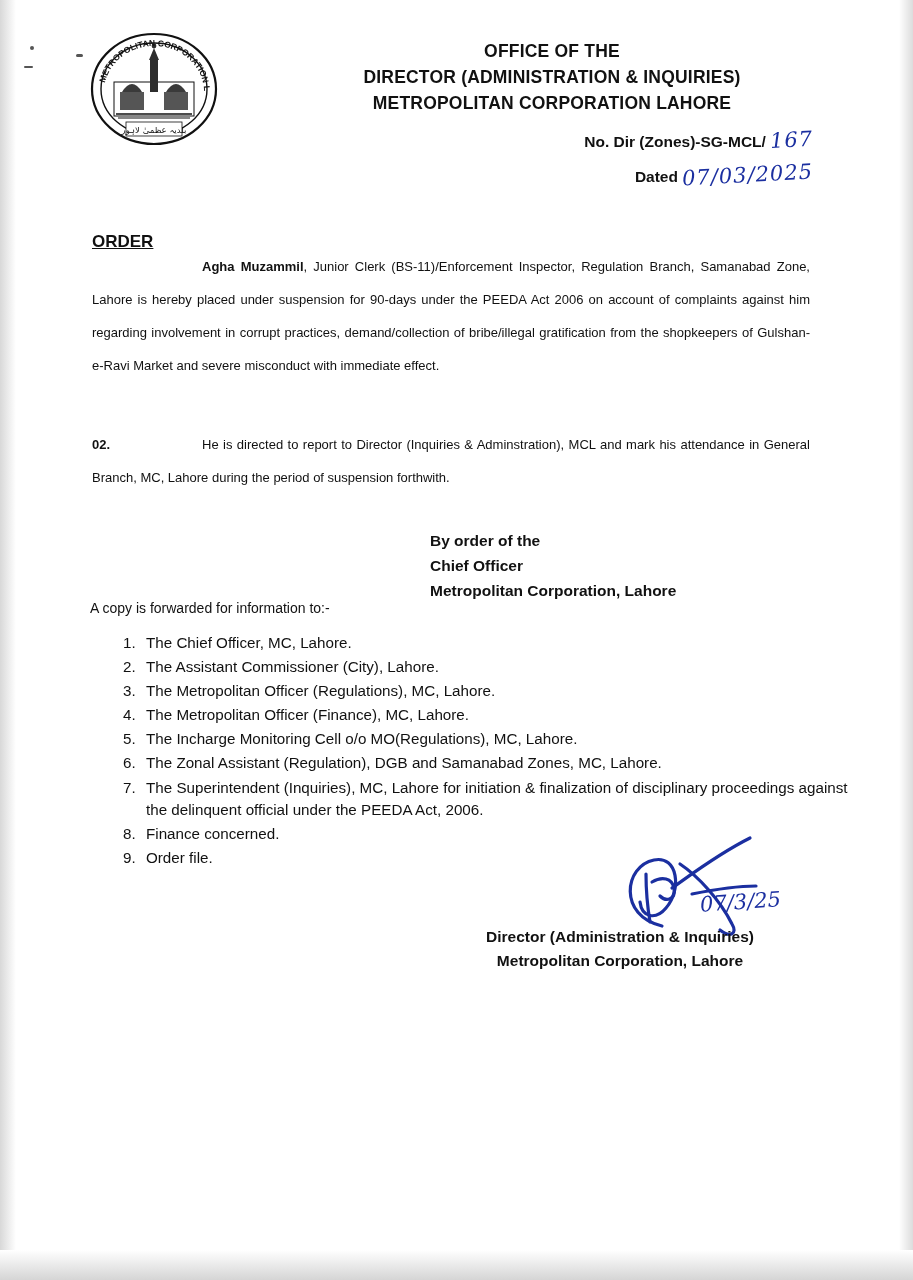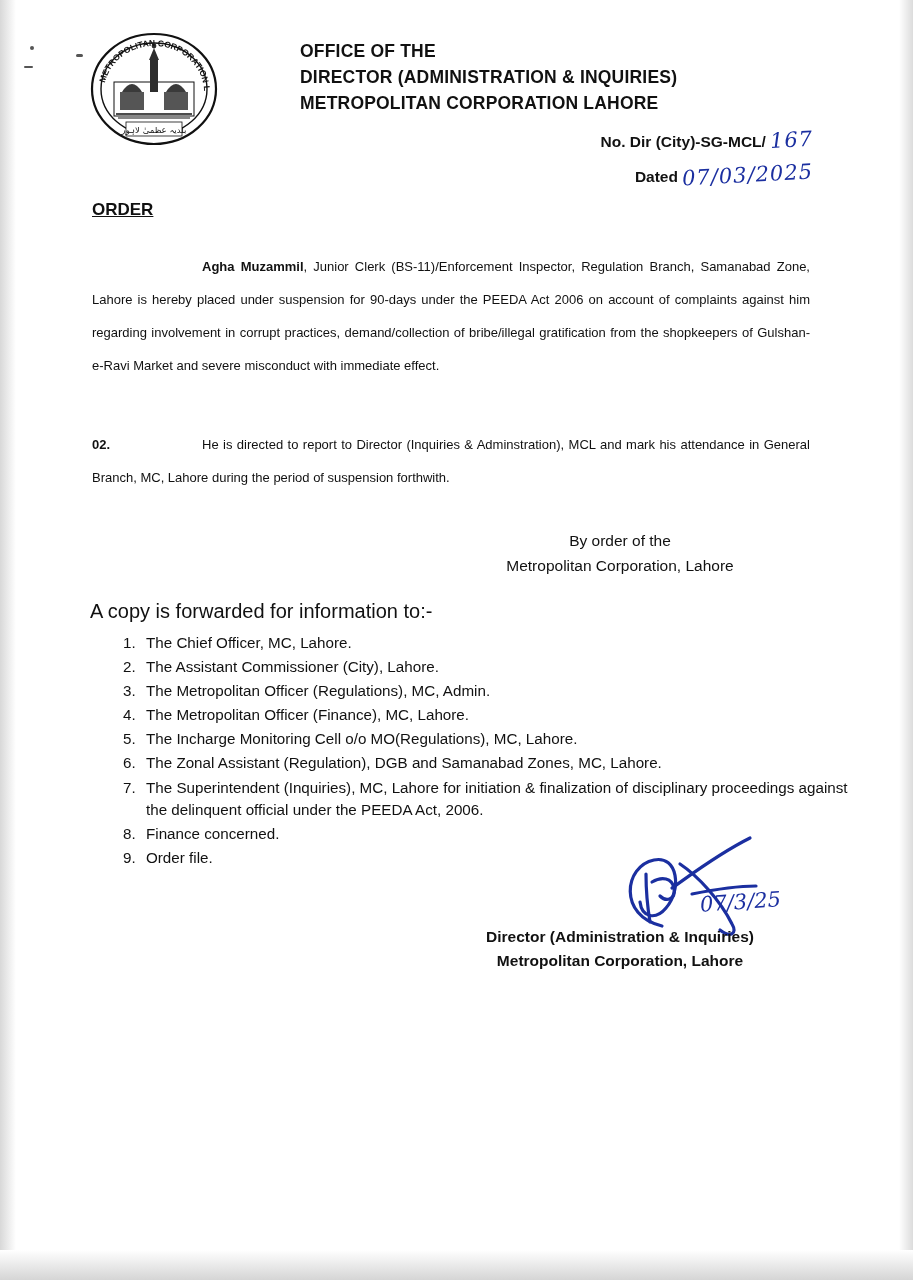--- a/index.html
+++ b/index.html
@@ -52,24 +52,24 @@
     position: absolute;
     left: 88px;
     top: 30px;
     width: 132px;
     height: 118px;
   }
   .crest svg { display: block; }
 
   .office-block {
     position: absolute;
-    left: 300px;
+    left: 292px;
     top: 38px;
     width: 520px;
-    text-align: left;
+    text-align: center;
     color: #111;
     font-weight: bold;
     font-size: 17.5px;
     line-height: 26px;
     letter-spacing: 0.2px;
   }
 
   .ref-line {
     position: absolute;
     right: 100px;
@@ -95,21 +95,21 @@
     letter-spacing: 1px;
     display: inline-block;
     transform: rotate(-3deg);
     margin-left: 4px;
   }
 
   
   .order-title {
     position: absolute;
     left: 92px;
-    top: 200px;
+    top: 232px;
     font-size: 17px;
     font-weight: bold;
     text-decoration: underline;
     color: #111;
   }
 
   .para {
     position: absolute;
     left: 92px;
     width: 718px;
@@ -122,32 +122,32 @@
   .para2 { top: 428px; }
   .indent { display: inline-block; width: 110px; }
   .name-bold { font-weight: bold; }
   .num-label { display: inline-block; width: 110px; font-weight: bold; }
 
   .byorder {
     position: absolute;
     left: 430px;
     top: 528px;
     width: 380px;
-    text-align: center;
+    text-align: left;
     font-size: 15.5px;
-    font-weight: normal;
+    font-weight: bold;
     line-height: 25px;
     color: #111;
   }
 
   .copy-line {
     position: absolute;
     left: 90px;
     top: 600px;
-    font-size: 20px;
+    font-size: 14px;
     color: #111;
   }
 
   .copy-list {
     position: absolute;
     left: 112px;
     top: 632px;
     width: 720px;
     margin: 0;
     padding: 0 0 0 28px;
@@ -242,49 +242,50 @@
         </svg>
       </div>
 
       <div class="office-block">
         <div>OFFICE OF THE</div>
         <div>DIRECTOR (ADMINISTRATION &amp; INQUIRIES)</div>
         <div>METROPOLITAN CORPORATION LAHORE</div>
       </div>
 
       <div class="ref-line">
-        <span>No. Dir (City)-SG-MCL/</span><span class="hw">167</span>
+        <span>No. Dir (Zones)-SG-MCL/</span><span class="hw">167</span>
       </div>
 
       <div class="dated-line">
         <span>Dated</span><span class="hw">07/03/2025</span>
       </div>
     </div>
 
     <div class="order-title">ORDER</div>
 
     <div class="para para1">
       <span class="indent"></span><span class="name-bold">Agha Muzammil</span><span>, Junior Clerk (BS-11)/Enforcement Inspector, Regulation Branch, Samanabad Zone, Lahore is hereby placed under suspension for 90-days under the PEEDA Act 2006 on account of complaints against him regarding involvement in corrupt practices, demand/collection of bribe/illegal gratification from the shopkeepers of Gulshan-e-Ravi Market and severe misconduct with immediate effect.</span>
     </div>
 
     <div class="para para2">
       <span class="num-label">02.</span><span>He is directed to report to Director (Inquiries &amp; Adminstration), MCL and mark his attendance in General Branch, MC, Lahore during the period of suspension forthwith.</span>
     </div>
 
     <div class="byorder">
       <div>By order of the</div>
+      <div>Chief Officer</div>
       <div>Metropolitan Corporation, Lahore</div>
     </div>
 
     <div class="copy-line">A copy is forwarded for information to:-</div>
 
     <ol class="copy-list">
       <li>The Chief Officer, MC, Lahore.</li>
       <li>The Assistant Commissioner (City), Lahore.</li>
-      <li>The Metropolitan Officer (Regulations), MC, Admin.</li>
+      <li>The Metropolitan Officer (Regulations), MC, Lahore.</li>
       <li>The Metropolitan Officer (Finance), MC, Lahore.</li>
       <li>The Incharge Monitoring Cell o/o MO(Regulations), MC, Lahore.</li>
       <li>The Zonal Assistant (Regulation), DGB and Samanabad Zones, MC, Lahore.</li>
       <li>The Superintendent (Inquiries), MC, Lahore for initiation &amp; finalization of disciplinary proceedings against the delinquent official under the PEEDA Act, 2006.</li>
       <li>Finance concerned.</li>
       <li>Order file.</li>
     </ol>
 
     <div class="signature">
       <svg width="220" height="110" viewBox="0 0 220 110">

